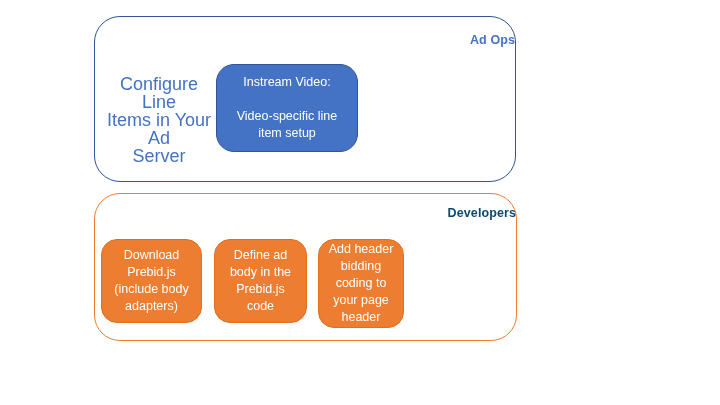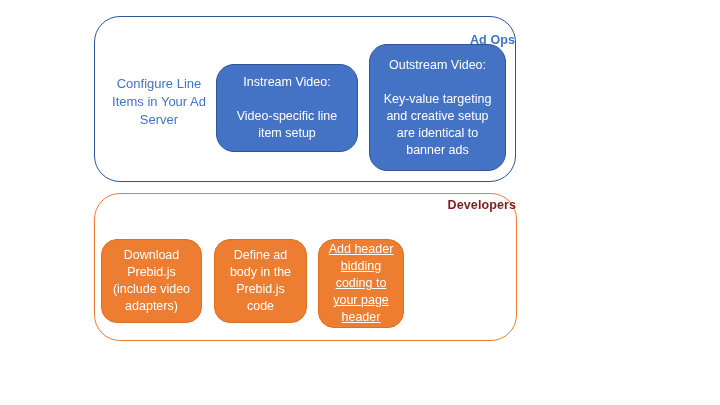--- a/index.html
+++ b/index.html
@@ -26,29 +26,29 @@
 
   .group-title {
     position: absolute;
     left: 0; right: 0;
     text-align: right;
     font-weight: bold;
     font-size: 12.5px;
     letter-spacing: 0.1px;
   }
   .group.blue   .group-title { top: 16px; color: #4472c4; }
-  .group.orange .group-title { top: 4px; color: #7f1d1d; }
+  .group.orange .group-title { top: 12px; color: #0c4a6e; }
 
   .side-note {
     position: absolute;
     left: 8px;
     top: 58px;
     width: 112px;
     color: #4472c4;
-    font-size: 13px;
+    font-size: 18px;
     line-height: 18px;
     text-align: center;
     white-space: pre-line;
   }
 
   .node {
     position: absolute;
     display: flex;
     align-items: center;
     justify-content: center;
@@ -70,50 +70,44 @@
     border-radius: 16px;
   }
 
   
   .node.instream  { left: 121px; top: 47px; width: 142px; height: 88px;  padding: 14px 8px; }
   .node.outstream { left: 274px; top: 27px; width: 137px; height: 127px; padding: 4px 6px; }
 
   
   .node.step1 { left: 6px;   top: 45px; width: 101px; height: 84px; padding: 4px 6px; }
   .node.step2 { left: 119px; top: 45px; width: 93px;  height: 84px; padding: 4px 6px; }
-  .node.step3 { left: 223px; top: 45px; width: 86px;  height: 89px; padding: 4px 4px; text-decoration: underline; }
+  .node.step3 { left: 223px; top: 45px; width: 86px;  height: 89px; padding: 4px 4px; }
   .node.step4 { left: 323px; top: 50px; width: 86px;  height: 77px; padding: 4px 4px; }
 </style>
 </head>
 <body>
 
 <div class="canvas">
 
   <div class="group blue">
     <div class="group-title">Ad Ops</div>
     <div class="side-note">Configure Line
 Items in Your Ad
 Server</div>
     <div class="node blue instream">Instream Video:
 
 Video-specific line
 item setup</div>
-    <div class="node blue outstream">Outstream Video:
-
-Key-value targeting
-and creative setup
-are identical to
-banner ads</div>
   </div>
 
   <div class="group orange">
     <div class="group-title">Developers</div>
     <div class="node orange step1">Download
 Prebid.js
-(include video
+(include body
 adapters)</div>
     <div class="node orange step2">Define ad
 body in the
 Prebid.js
 code</div>
     <div class="node orange step3">Add header
 bidding
 coding to
 your page
 header</div>

